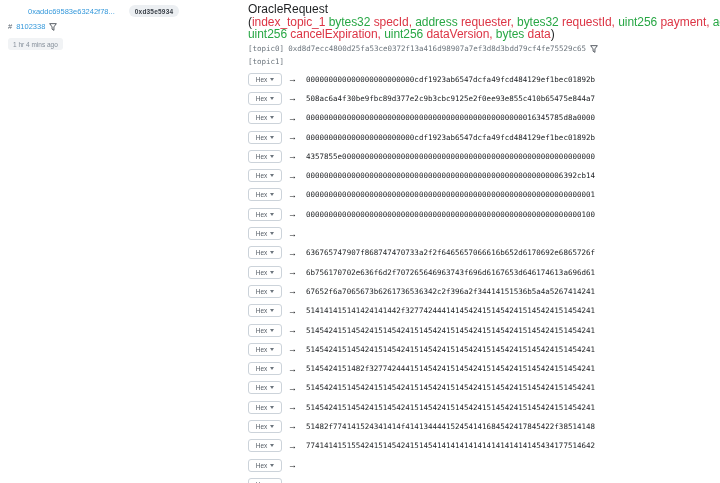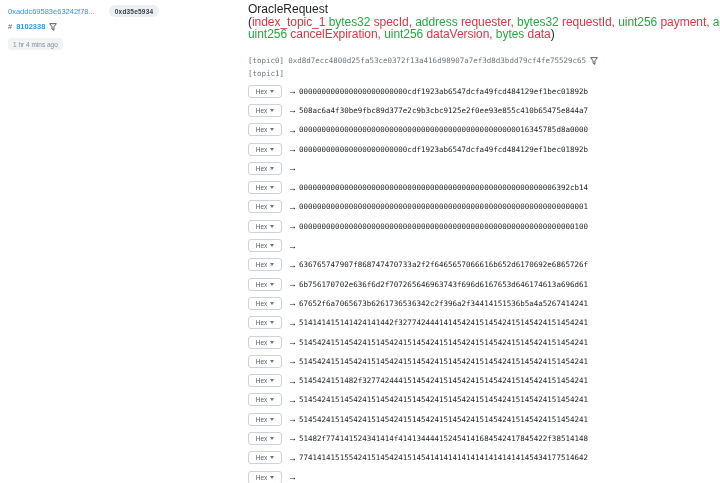--- a/index.html
+++ b/index.html
@@ -1,47 +1,47 @@
 <!DOCTYPE html>
 <html><head>
 <meta charset="utf-8">
 <style>
   html,body{margin:0;padding:0;background:#fff;}
   .screen{position:relative;width:720px;height:483px;background:#ffffff;overflow:hidden;
           font-family:"Liberation Sans",sans-serif;color:#1e2022;}
   
   .left-col{position:absolute;left:8px;top:5px;width:232px;}
   .meta-line1{display:flex;align-items:center;gap:14px;height:12px;}
-  .tx-link{color:#3498db;font-size:7.5px;text-decoration:none;cursor:pointer;}
+  .tx-link{color:#3498db;font-size:7.5px;text-decoration:none;cursor:pointer;margin-left:20px;}
   .method-badge{background:#eceff2;color:#3b4149;font-size:6.5px;font-weight:700;
                 padding:2.5px 6px;border-radius:7px;letter-spacing:.2px;}
   .meta-line2{margin-top:4px;display:flex;align-items:center;gap:4px;font-size:7.5px;height:11px;}
   .hash-sign{color:#5b6570;}
-  .block-link{color:#3498db;text-decoration:none;cursor:pointer;font-weight:bold;}
+  .block-link{color:#3498db;text-decoration:none;cursor:pointer;}
   .age-badge{display:inline-block;margin-top:6px;background:#f1f3f5;color:#848e99;
              font-size:6.5px;padding:2.5px 5px;border-radius:3px;}
   
   .right-col{position:absolute;left:248px;top:3px;width:466px;}
   .event-name{font-size:12px;line-height:13px;color:#1e2022;}
   .sig-line{font-size:12px;line-height:12px;white-space:pre;letter-spacing:-0.05px;}
   .tok-d{color:#1e2022;} .tok-g{color:#28a745;} .tok-r{color:#dc3545;}
-  .topics{margin-top:14px;}
+  .topics{margin-top:2px;}
   .topic-line{display:flex;align-items:center;gap:4px;height:13px;white-space:nowrap;
               font-family:"DejaVu Sans Mono",monospace;font-size:7.5px;color:#6c757d;}
   .funnel{display:inline-flex;align-items:center;cursor:pointer;}
   
   .data-rows{margin-top:4px;}
   .data-row{display:flex;align-items:center;height:14.3px;margin-bottom:5px;}
   .hex-btn{display:inline-flex;align-items:center;justify-content:center;gap:3px;
            width:34px;height:13px;background:#fff;border:1px solid #ccd3da;border-radius:3px;
            font-family:"Liberation Sans",sans-serif;font-size:6.5px;color:#555d66;padding:0;cursor:pointer;}
   .caret{width:0;height:0;border-left:2.5px solid transparent;border-right:2.5px solid transparent;
          border-top:3px solid #6c757d;}
   .arrow{width:9px;margin-left:6px;text-align:center;font-size:9px;font-weight:700;color:#14171a;}
-  .hex-val{margin-left:2px;font-family:"DejaVu Sans Mono",monospace;font-size:7.5px;color:#1b1e21;text-align:center;}
+  .hex-val{margin-left:9px;font-family:"DejaVu Sans Mono",monospace;font-size:7.5px;color:#1b1e21;text-align:center;}
 </style>
 </head>
 <body>
 
 <div class="screen">
 
   <div class="left-col">
     <div class="meta-line1">
       <a class="tx-link">0xaddc69583e63242f78...</a>
       <span class="method-badge">0xd35e5934</span>
@@ -114,20 +114,21 @@
     <span class="arrow">→</span>
     <span class="hex-val">000000000000000000000000cdf1923ab6547dcfa49fcd484129ef1bec01892b</span>
   </div>
 
   <div class="data-row">
     <button class="hex-btn">
       <span>Hex</span>
       <span class="caret"></span>
     </button>
     <span class="arrow">→</span>
+    <span class="hex-val">4357855e00000000000000000000000000000000000000000000000000000000</span>
   </div>
 
   <div class="data-row">
     <button class="hex-btn">
       <span>Hex</span>
       <span class="caret"></span>
     </button>
     <span class="arrow">→</span>
     <span class="hex-val">000000000000000000000000000000000000000000000000000000006392cb14</span>
   </div>

